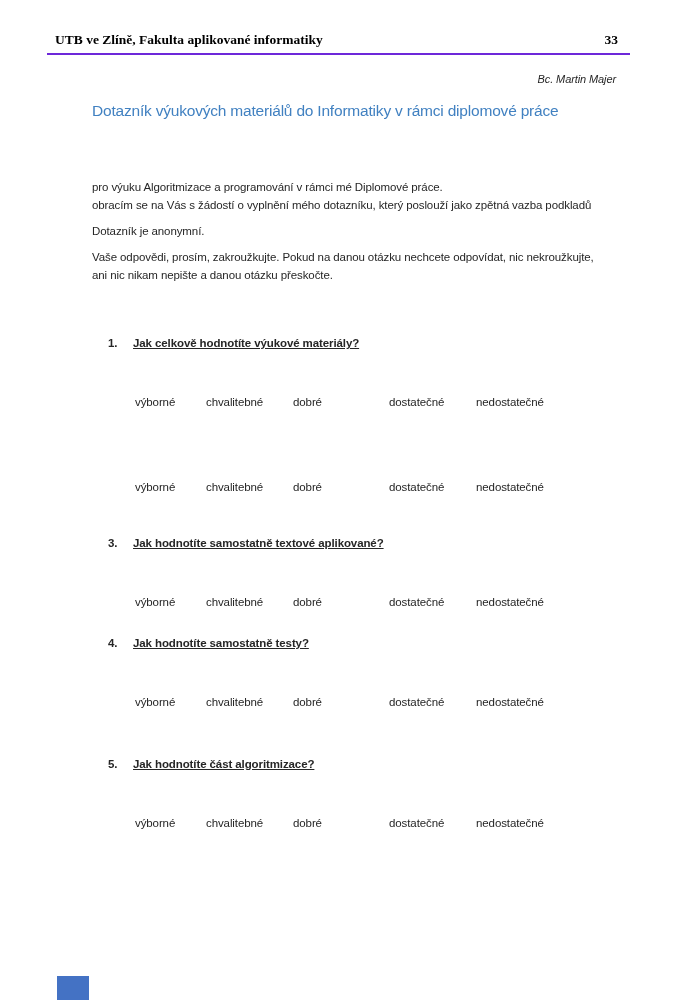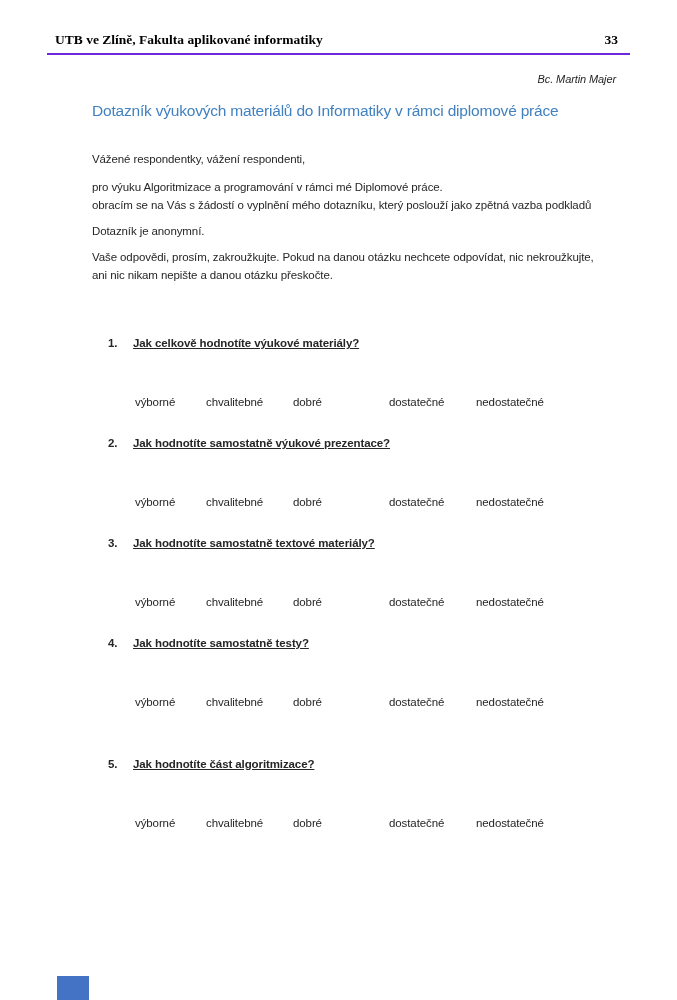--- a/index.html
+++ b/index.html
@@ -122,21 +122,20 @@
 
   <div class="header">
     <span class="h-left">UTB ve Zlíně, Fakulta aplikované informatiky</span>
     <span class="h-right">33</span>
   </div>
 
   <div class="author">Bc. Martin Majer</div>
 
   <div class="doc-title">Dotazník výukových materiálů do Informatiky v rámci diplomové práce</div>
 
-  <div class="intro-line salutation">Vážené respondentky, vážení respondenti,</div>
 
   <div class="intro-line request">
     <div>pro výuku Algoritmizace a programování v rámci mé Diplomové práce.</div>
     <div>obracím se na Vás s žádostí o vyplnění mého dotazníku, který poslouží jako zpětná vazba podkladů</div>
   </div>
 
   <div class="intro-line anonymity">Dotazník je anonymní.</div>
 
   <div class="intro-line instructions">
     <div>Vaše odpovědi, prosím, zakroužkujte. Pokud na danou otázku nechcete odpovídat, nic nekroužkujte,</div>
@@ -147,31 +146,28 @@
   <div class="question-block qb1">
     <div class="question-line">
       <span class="qnum">1.</span><span>Jak celkově hodnotíte výukové materiály?</span>
     </div>
     <div class="options-row">
       <span class="opt opt-1">výborné</span><span class="opt opt-2">chvalitebné</span><span class="opt opt-3">dobré</span><span class="opt opt-4">dostatečné</span><span class="opt opt-5">nedostatečné</span>
     </div>
   </div>
 
   <div class="question-block qb2">
-    <div class="question-line">
-      <span class="qnum">2.</span><span>Jak hodnotíte samostatně výukové prezentace?</span>
-    </div>
     <div class="options-row">
       <span class="opt opt-1">výborné</span><span class="opt opt-2">chvalitebné</span><span class="opt opt-3">dobré</span><span class="opt opt-4">dostatečné</span><span class="opt opt-5">nedostatečné</span>
     </div>
   </div>
 
   <div class="question-block qb3">
     <div class="question-line">
-      <span class="qnum">3.</span><span>Jak hodnotíte samostatně textové materiály?</span>
+      <span class="qnum">3.</span><span>Jak hodnotíte samostatně textové aplikované?</span>
     </div>
     <div class="options-row">
       <span class="opt opt-1">výborné</span><span class="opt opt-2">chvalitebné</span><span class="opt opt-3">dobré</span><span class="opt opt-4">dostatečné</span><span class="opt opt-5">nedostatečné</span>
     </div>
   </div>
 
   <div class="question-block qb4">
     <div class="question-line">
       <span class="qnum">4.</span><span>Jak hodnotíte samostatně testy?</span>
     </div>

